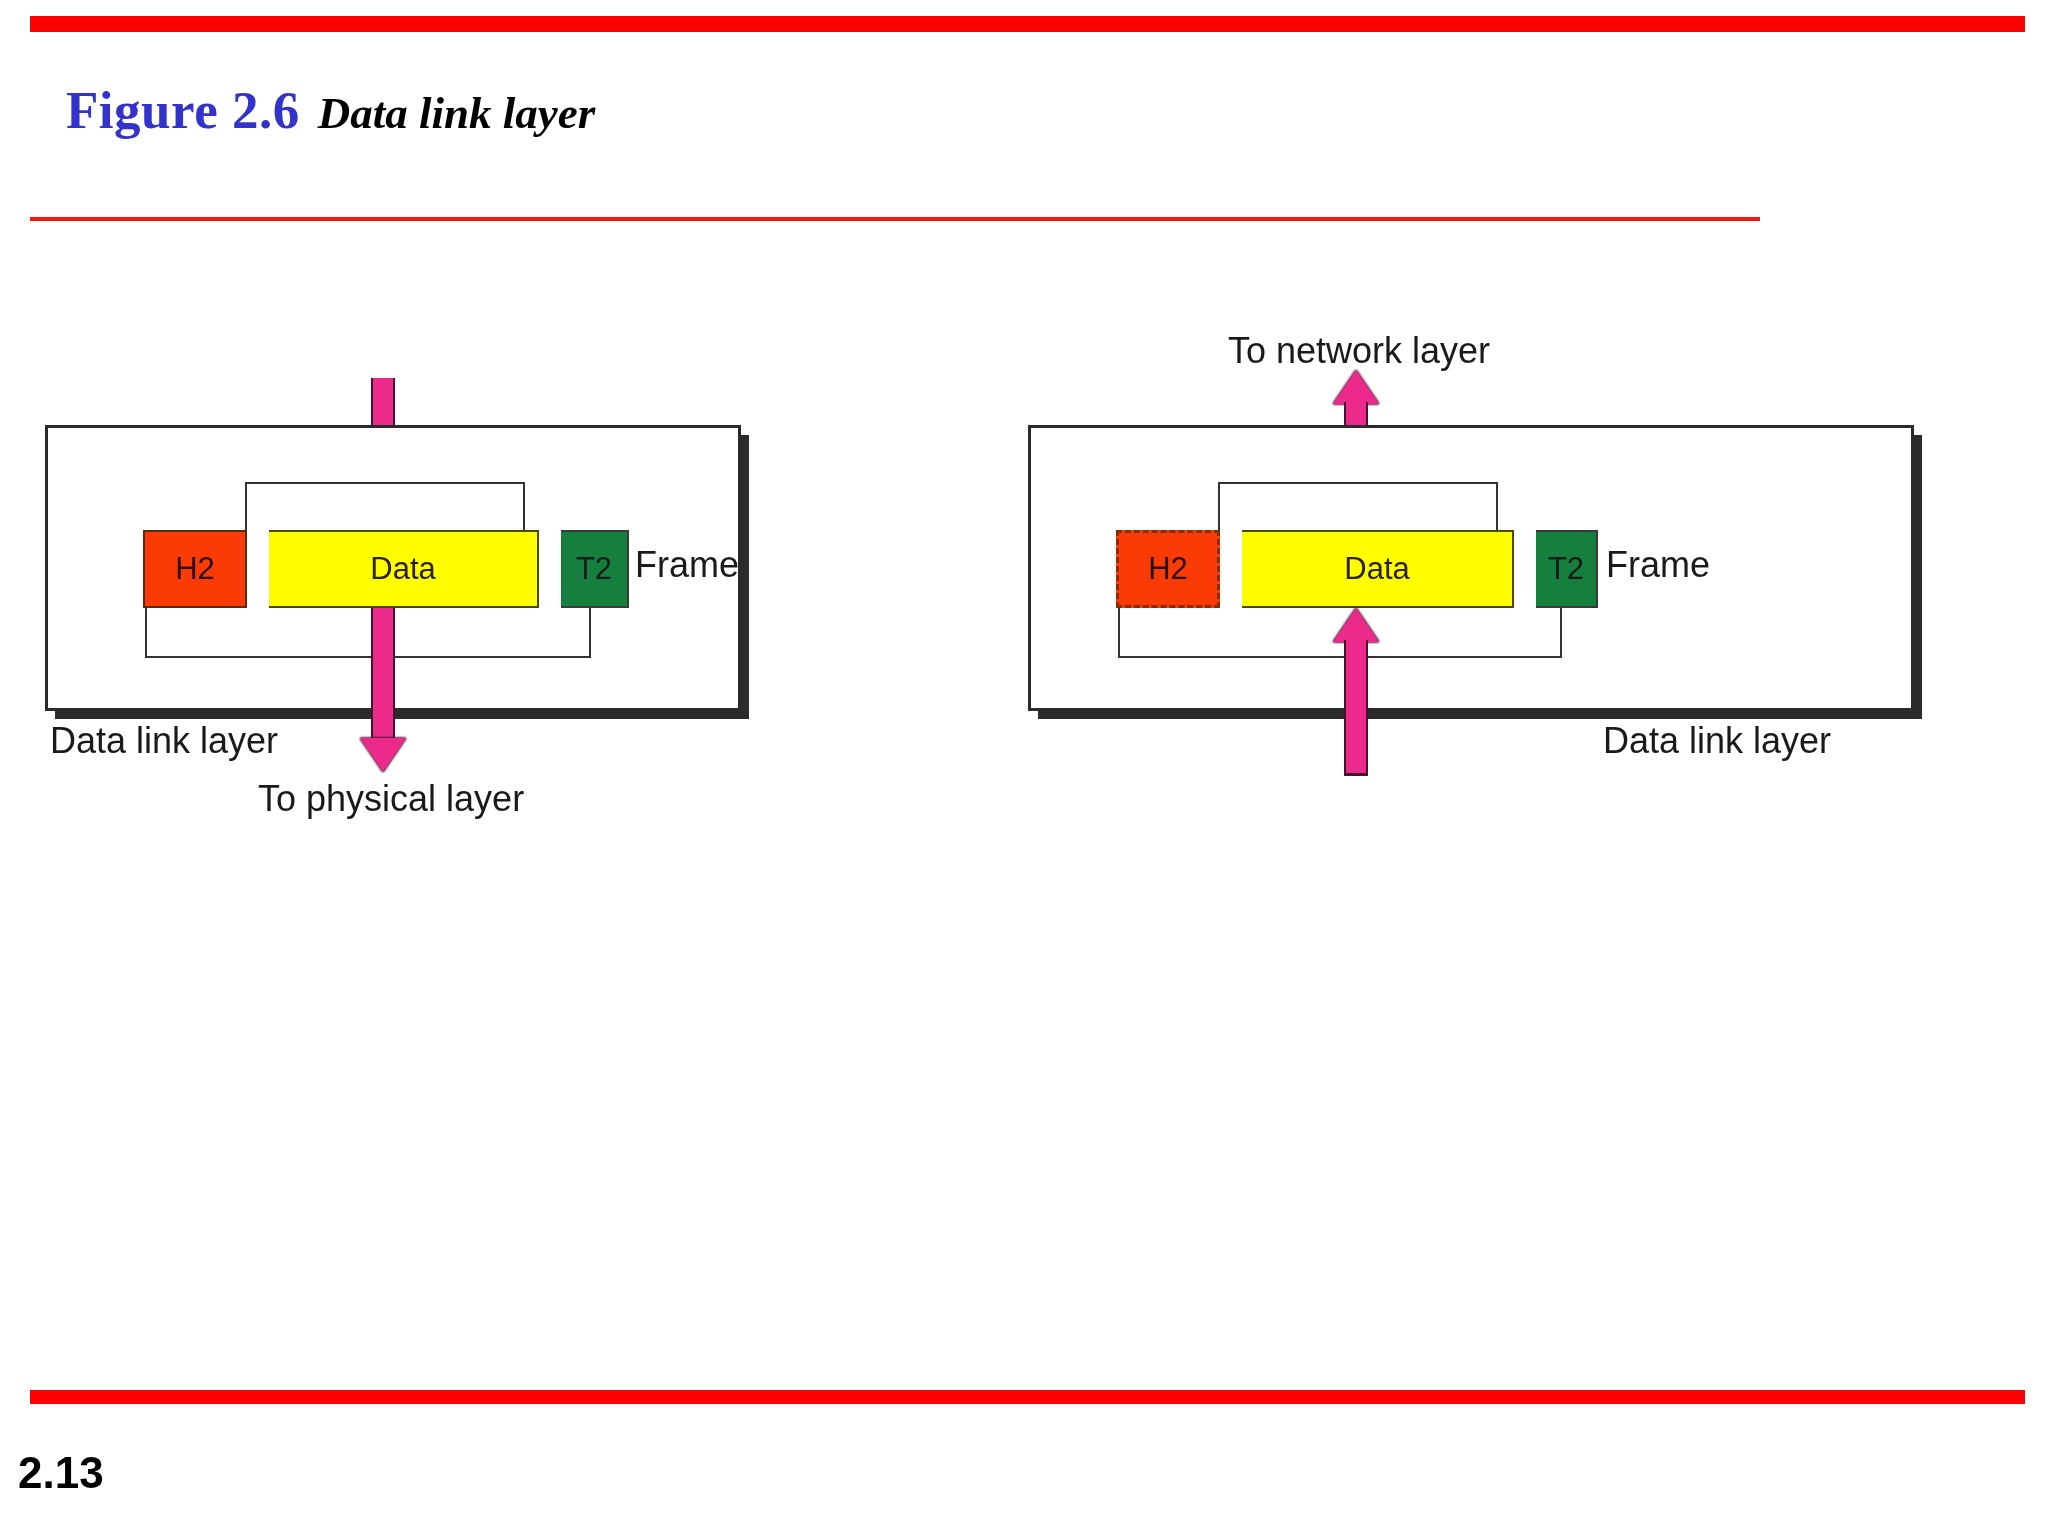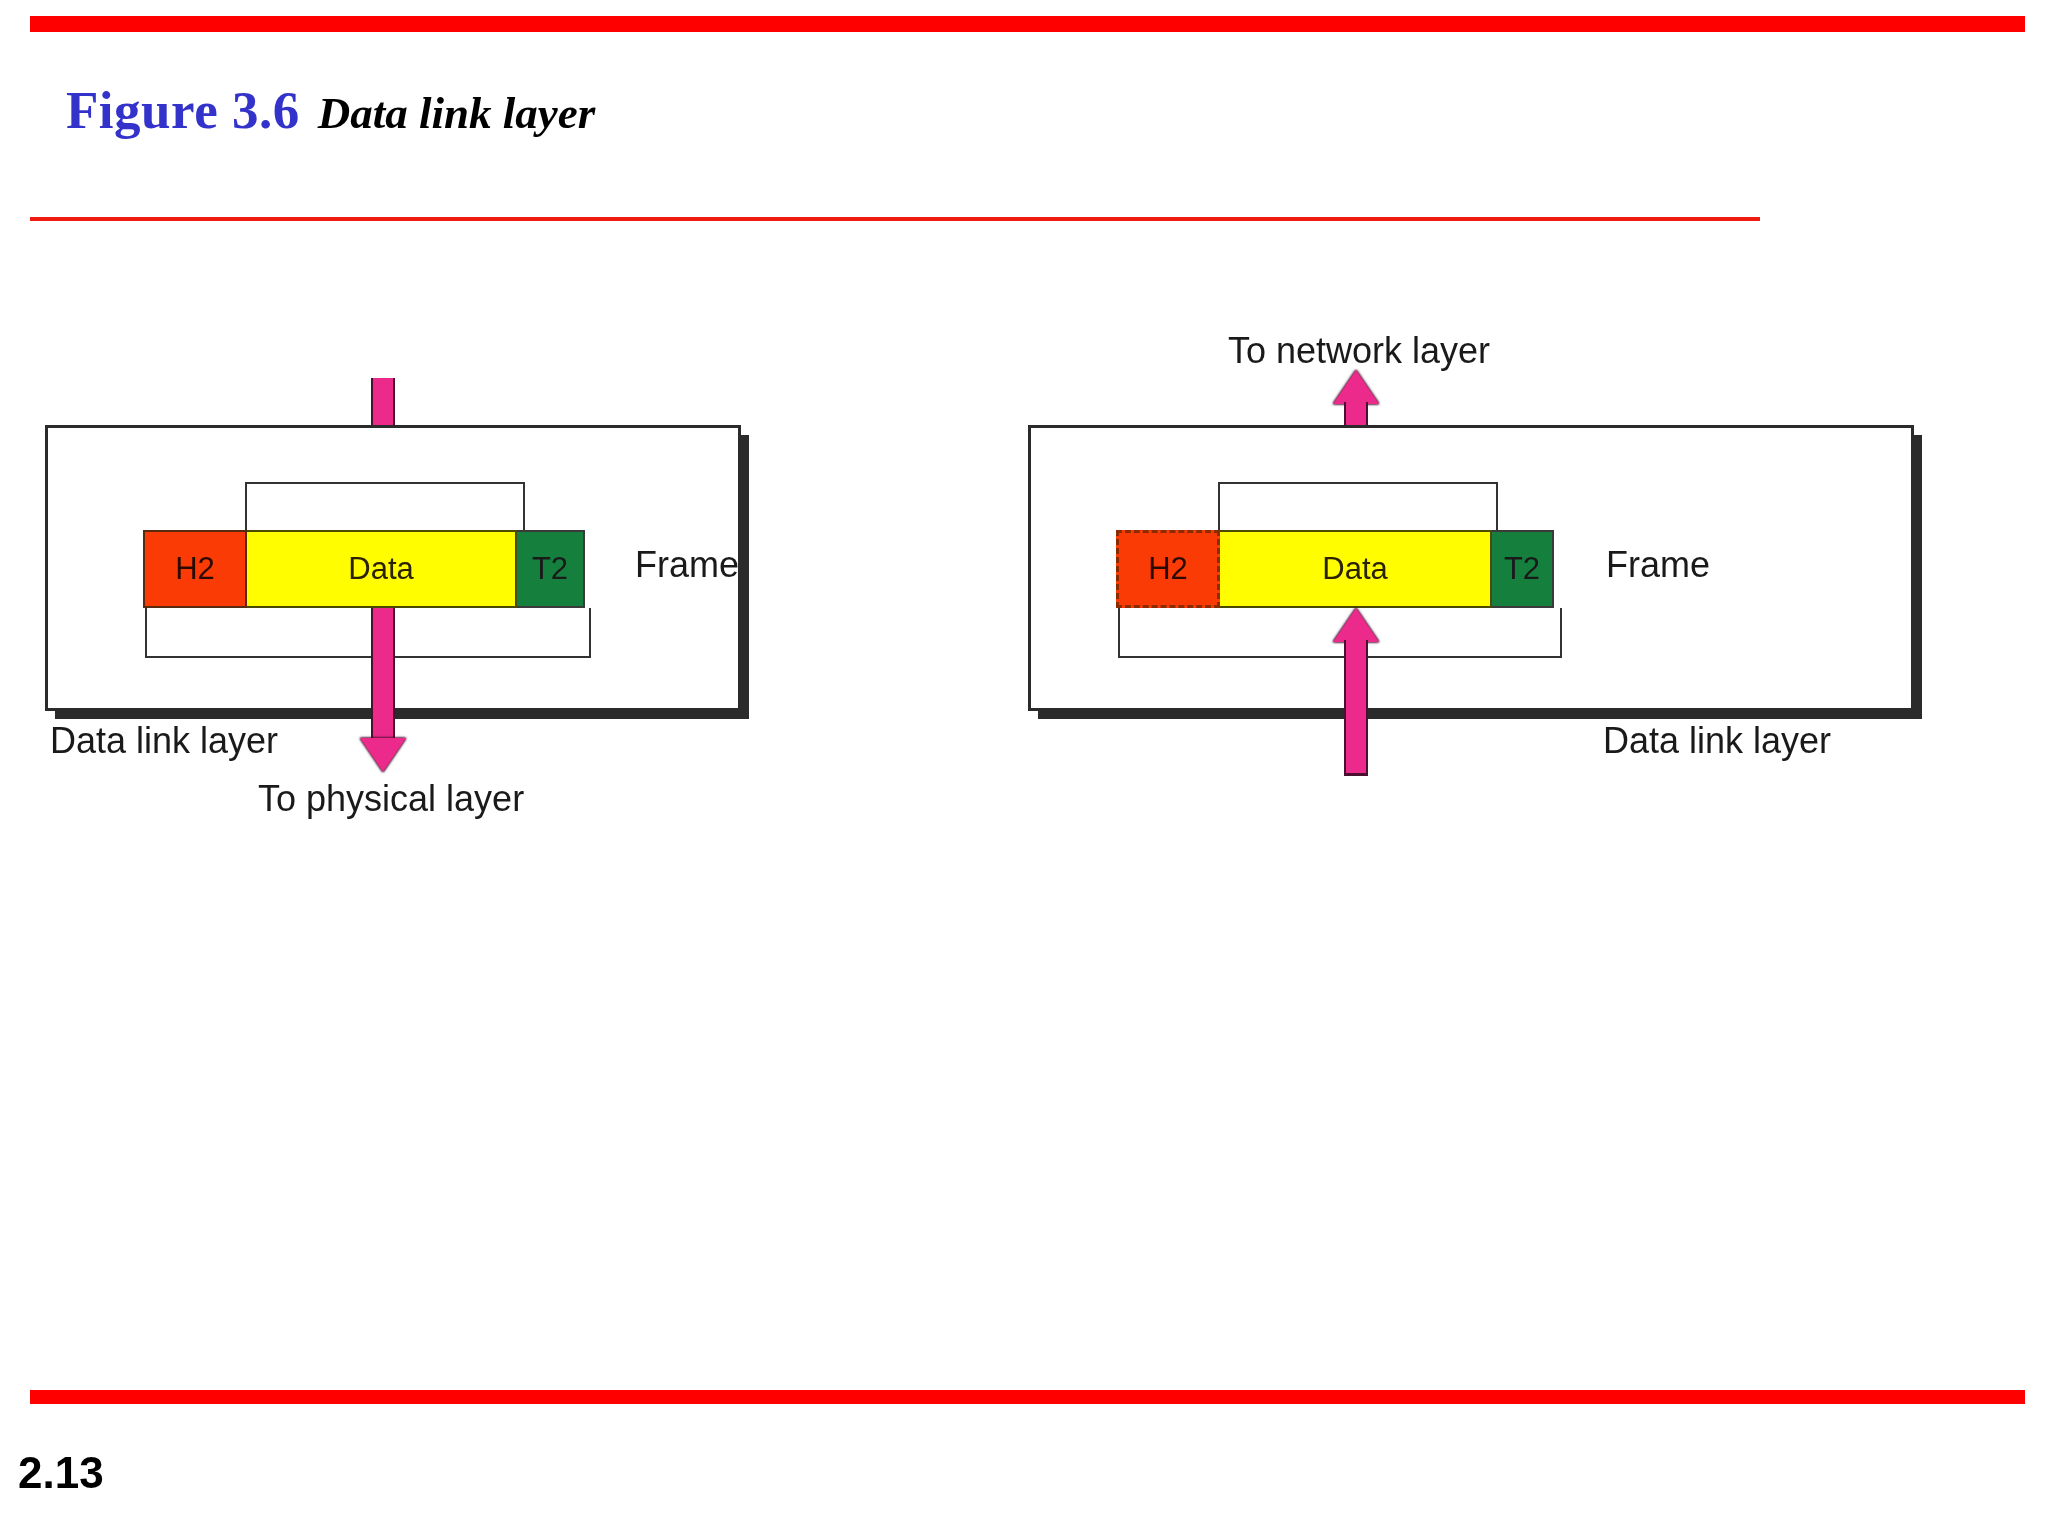--- a/index.html
+++ b/index.html
@@ -90,20 +90,21 @@
   }
   .diagram.left .layer-box  { left: 15px;  top: 95px;  width: 690px; height: 280px; }
   .diagram.right .layer-box { left: 0px;   top: 95px;  width: 880px; height: 280px; }
 
   
   .frame-strip {
     position: absolute;
     display: flex;
     height: 78px;
     top: 200px;
+    gap: 22px;
   }
   .diagram.left .frame-strip  { left: 113px; }
   .diagram.right .frame-strip { left: 88px; }
 
   .seg {
     box-sizing: border-box;
     display: flex;
     align-items: center;
     justify-content: center;
     font-family: "Liberation Sans", sans-serif;
@@ -244,21 +245,21 @@
   .diagram.right .cap-network  { left: 200px; top: 0px; }
   .diagram.right .cap-physical { left: 185px; top: 448px; }
   .diagram.right .cap-dll      { left: 575px; top: 390px; }
 </style>
 </head>
 <body>
 
 <div class="rule-top"></div>
 
 <div class="fig-title">
-  <span class="fig-label">Figure 3.6</span><span class="fig-caption">Data link layer</span>
+  <span class="fig-label">Figure 2.6</span><span class="fig-caption">Data link layer</span>
 </div>
 
 <div class="rule-mid"></div>
 
 <div class="diagram left">
 
 
   <div class="arrow down arrow-dn-top">
     <div class="cap"></div>
     <div class="shaft"></div>

